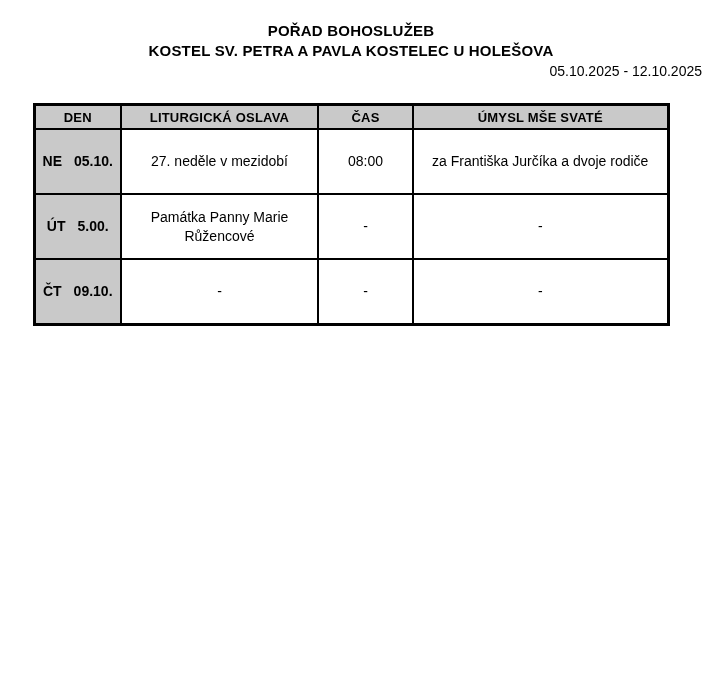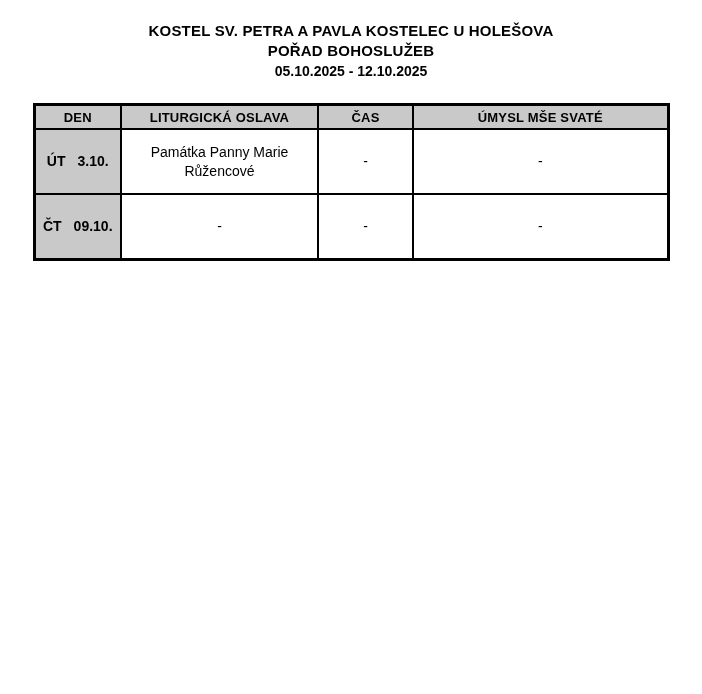--- a/index.html
+++ b/index.html
@@ -21,22 +21,23 @@
     padding-top: 21px;
   }
   .title-line {
     font-size: 15px;
     font-weight: bold;
     line-height: 20px;
     letter-spacing: 0.2px;
   }
   .date-line {
     font-size: 14px;
-    font-weight: bold;
+    font-weight: normal;
     line-height: 20px;
+    text-align: right;
   }
   table.schedule {
     border-collapse: collapse;
     table-layout: fixed;
     width: 634px;
     margin: 22px auto 0 auto;
     border: 3px solid #000000;
   }
   table.schedule th {
     background: #c9c9c9;
@@ -70,43 +71,49 @@
   td.celebration-cell,
   td.intention-cell {
     white-space: pre-line;
   }
 </style>
 </head>
 <body>
 
 <div class="doc">
   <div class="titles">
+    <div class="title-line">POŘAD BOHOSLUŽEB</div>
     <div class="title-line">KOSTEL SV. PETRA A PAVLA KOSTELEC U HOLEŠOVA</div>
-    <div class="title-line">POŘAD BOHOSLUŽEB</div>
     <div class="date-line">05.10.2025 - 12.10.2025</div>
   </div>
 
   <table class="schedule">
     <colgroup>
       <col style="width:87px">
       <col style="width:197px">
       <col style="width:95px">
       <col style="width:255px">
     </colgroup>
     <thead>
       <tr>
         <th>DEN</th>
         <th>LITURGICKÁ OSLAVA</th>
         <th>ČAS</th>
         <th>ÚMYSL MŠE SVATÉ</th>
       </tr>
     </thead>
     <tbody>
       <tr>
-        <td class="day-cell"><span>ÚT</span><span class="date-label">3.10.</span></td>
+        <td class="day-cell"><span>NE</span><span class="date-label">05.10.</span></td>
+        <td class="celebration-cell">27. neděle v mezidobí</td>
+        <td class="time-cell">08:00</td>
+        <td class="intention-cell">za Františka Jurčíka a dvoje rodiče</td>
+      </tr>
+      <tr>
+        <td class="day-cell"><span>ÚT</span><span class="date-label">5.00.</span></td>
         <td class="celebration-cell">Památka Panny Marie
 Růžencové</td>
         <td class="time-cell">-</td>
         <td class="intention-cell">-</td>
       </tr>
       <tr>
         <td class="day-cell"><span>ČT</span><span class="date-label">09.10.</span></td>
         <td class="celebration-cell">-</td>
         <td class="time-cell">-</td>
         <td class="intention-cell">-</td>

